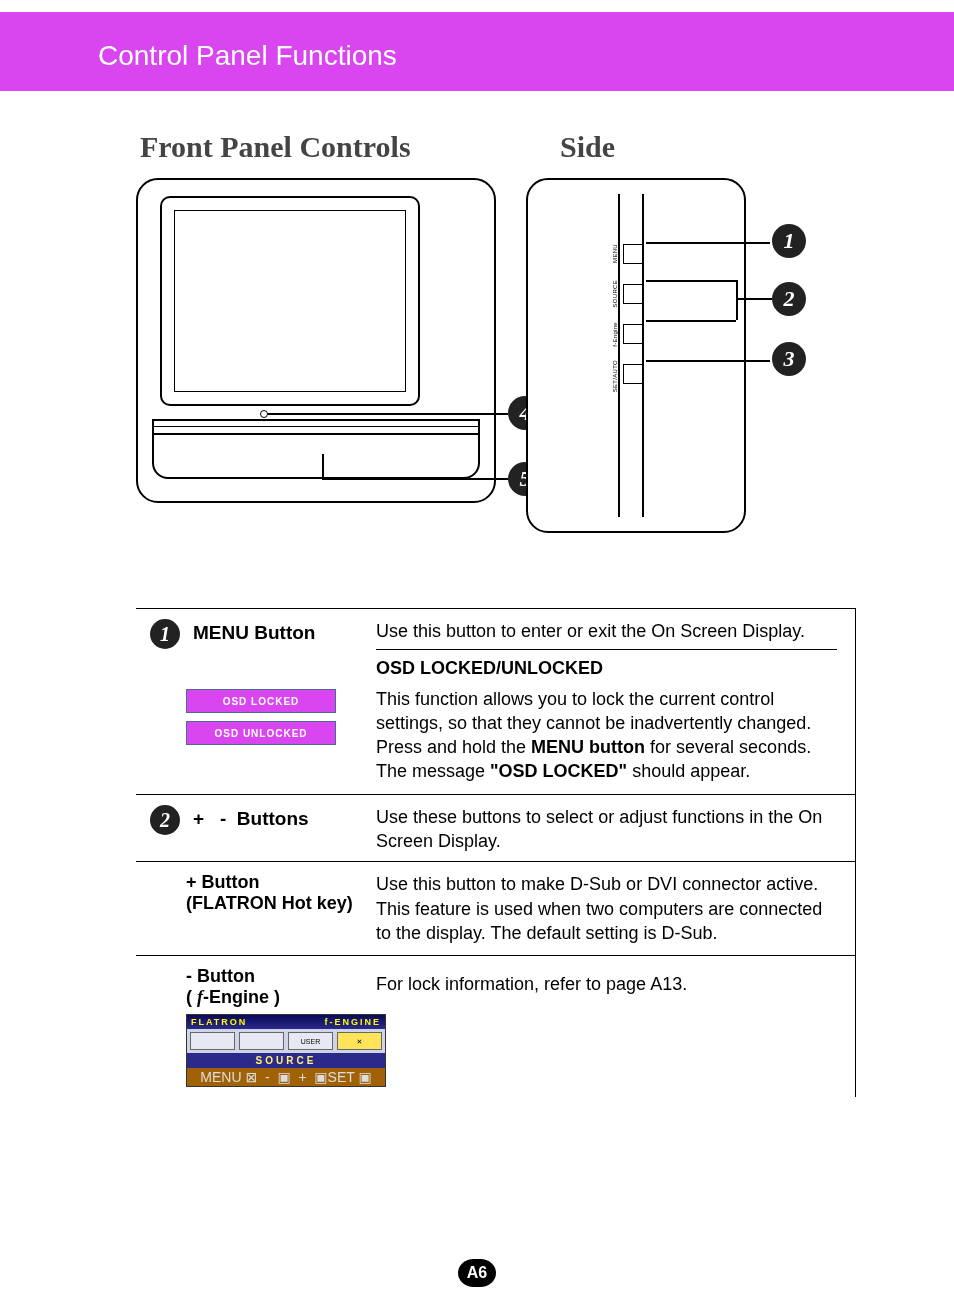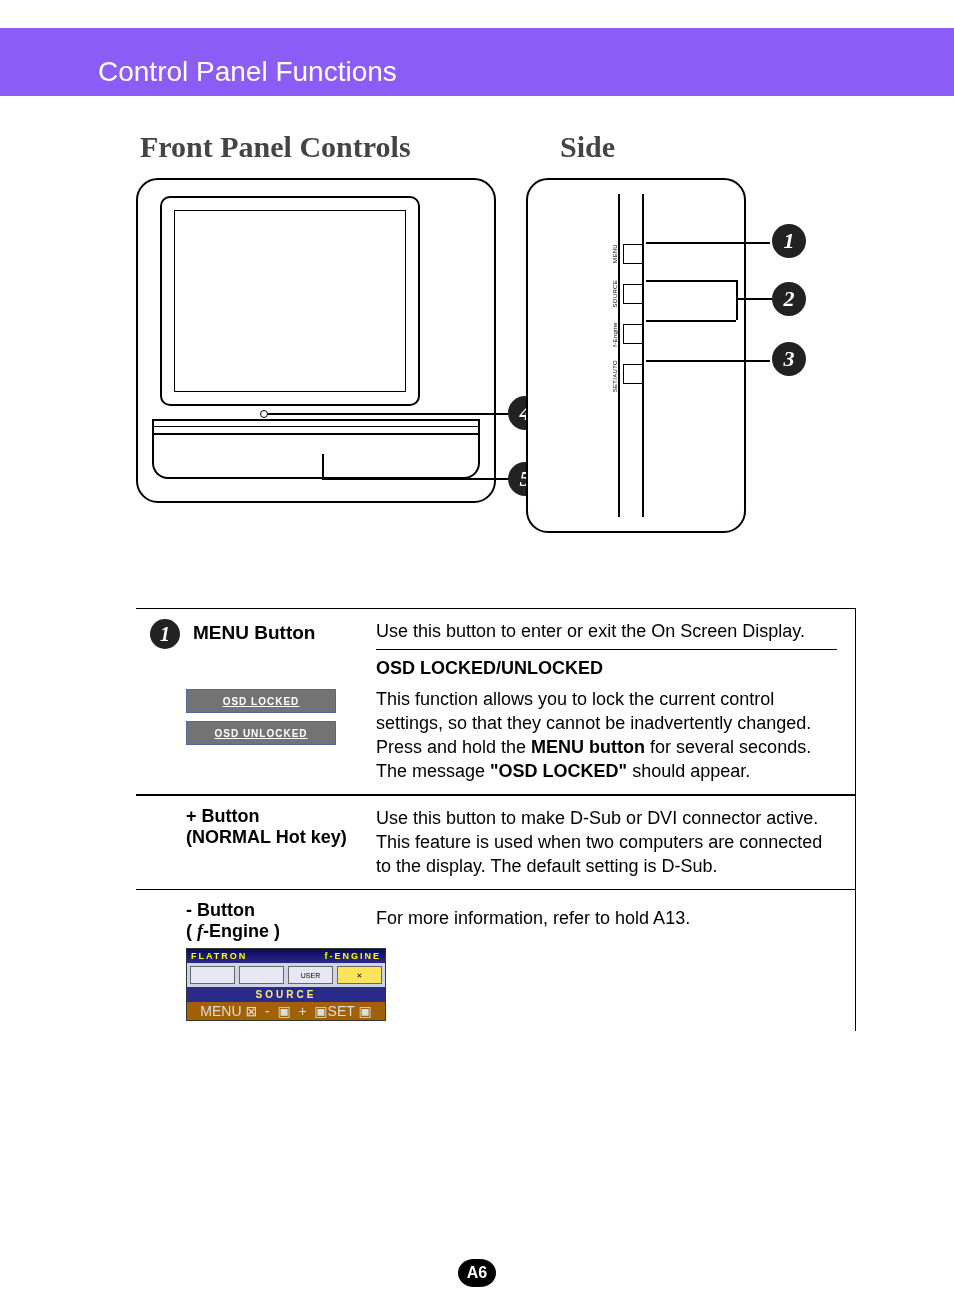--- a/index.html
+++ b/index.html
@@ -6,25 +6,25 @@
   body {
     width: 954px;
     height: 1305px;
     background: #fff;
     font-family: Arial, Helvetica, sans-serif;
     color: #000;
     position: relative;
   }
   .black-band {
     position: absolute;
-    top: 28px;
+    top: 12px;
     left: 0;
     width: 100%;
-    height: 68px;
-    background: #8b5cf6;
+    height: 79px;
+    background: #d946ef;
   }
   .black-band .title {
     color: #fff;
     font-size: 28px;
     font-weight: 400;
     padding-left: 98px;
     padding-top: 28px;
   }
   .headings {
     position: absolute;
@@ -183,29 +183,28 @@
     background: #222; color: #fff;
     font-family: "Times New Roman", serif;
     font-style: italic; font-weight: bold; font-size: 20px;
     text-align: center; line-height: 30px;
     margin-right: 8px;
     vertical-align: middle;
   }
   .osd-pill {
     width: 150px; height: 24px;
     border: 1px solid #4a6a9a;
-    background: #737373;
+    background: #d946ef;
     color: #fff;
     font-size: 10px;
     letter-spacing: 1px;
     text-align: center;
     line-height: 24px;
     margin: 8px 0;
     font-weight: bold;
-    text-decoration: underline;
   }
 
   .fengine-box {
     width: 200px;
     border: 1px solid #333;
     font-size: 10px;
     margin-top: 6px;
   }
   .fengine-top {
     background: linear-gradient(#0a0a5a, #2a2a8a);
@@ -316,25 +315,36 @@
     <div class="col-func">
       <div>Use this button to enter or exit the On Screen Display.</div>
       <div class="subrow-sep"></div>
       <div class="bold">OSD LOCKED/UNLOCKED</div>
       <div style="margin-top:6px;">
         <span>This function allows you to lock the current control settings, so that they cannot be inadvertently changed. Press and hold the </span><span class="bold">MENU button</span><span> for several seconds. The message </span><span class="bold">"OSD LOCKED"</span><span> should appear.</span>
       </div>
     </div>
   </div>
 
+  <div class="row" style="border-bottom:none;">
+    <div class="col-ctrl" style="padding-bottom:0;">
+      <div>
+        <span class="badge-sm">2</span>
+        <span class="bold" style="font-size:19px; white-space:pre;">+   -  Buttons</span>
+      </div>
+    </div>
+    <div class="col-func" style="padding-bottom:8px;">
+      <div>Use these buttons to select or adjust functions in the On Screen Display.</div>
+    </div>
+  </div>
 
   <div class="row" style="border-top:1px solid #000; border-bottom:none;">
     <div class="col-ctrl" style="padding-left:50px;">
       <div class="bold">+ Button</div>
-      <div class="bold">(NORMAL Hot key)</div>
+      <div class="bold">(FLATRON Hot key)</div>
     </div>
     <div class="col-func">
       <div>Use this button to make D-Sub or DVI connector active. This feature is used when two computers are connected to the display. The default setting is D-Sub.</div>
     </div>
   </div>
 
   <div class="row" style="border-top:1px solid #000; border-bottom:none;">
     <div class="col-ctrl" style="padding-left:50px;">
       <div class="bold">- Button</div>
       <div class="bold">
@@ -352,18 +362,18 @@
           <span style="background:#ffe45a;">✕</span>
         </div>
         <div class="fengine-normal">SOURCE</div>
         <div class="fengine-bottom">
           <span><span>MENU</span> ⊠ &nbsp;- &nbsp;▣ &nbsp;+ &nbsp;▣</span>
           <span><span>SET</span> ▣</span>
         </div>
       </div>
     </div>
     <div class="col-func" style="padding-top:16px;">
-      <div>For more information, refer to hold A13.</div>
+      <div>For lock information, refer to page A13.</div>
     </div>
   </div>
 </div>
 
 <div class="page-badge">A6</div>
 
 </body></html>

